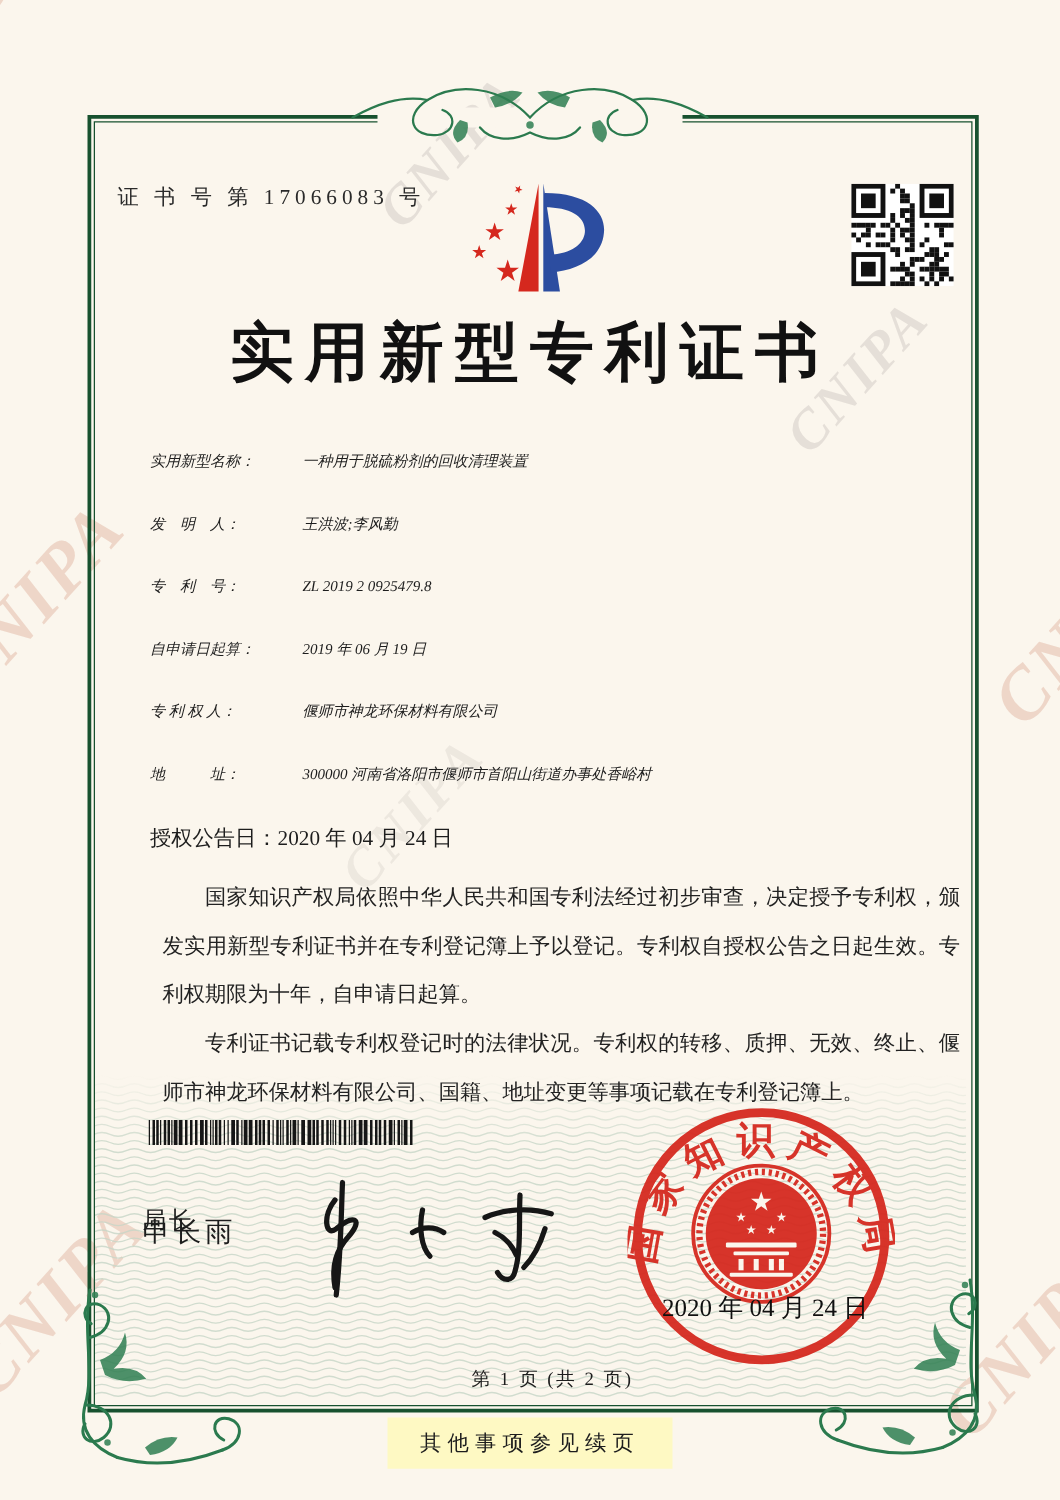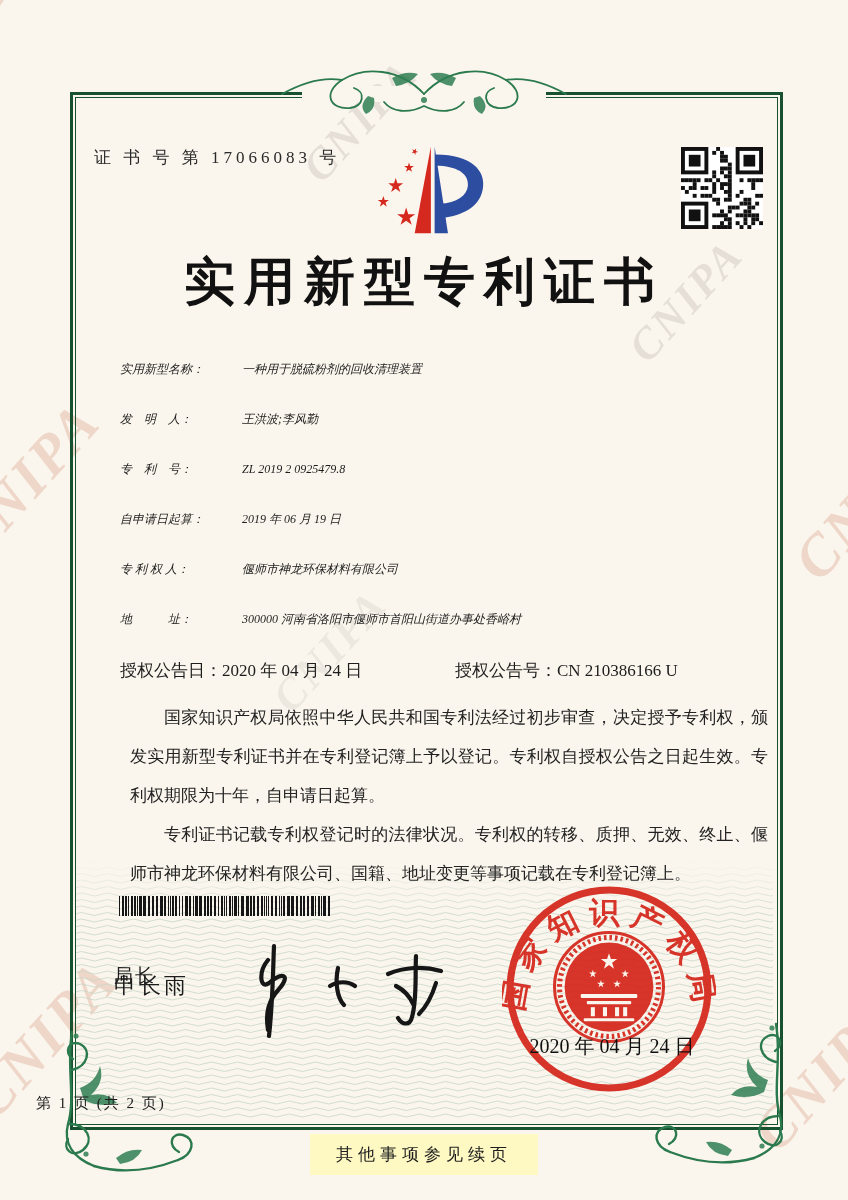--- a/index.html
+++ b/index.html
@@ -42,21 +42,21 @@
          line-height:39px;text-align:justify;color:#222;margin-left:24px;}
   .paras p{margin:0;text-indent:2em;}
   .barcode{position:absolute;left:119px;top:896px;height:20px;display:flex;align-items:stretch;}
   .barcode span{display:block;height:100%;}
   .director-title{position:absolute;left:114px;top:963px;font-size:19px;letter-spacing:2px;}
   .director-name{position:absolute;left:114px;top:971px;font-size:22px;letter-spacing:3px;}
   .signature{position:absolute;left:238px;top:938px;z-index:4;}
   .seal{position:absolute;left:502px;top:882px;z-index:4;opacity:.94;}
   .seal-date{position:absolute;left:506px;top:1033px;width:212px;text-align:center;
              font-size:20px;color:#101010;z-index:5;white-space:pre;}
-  .page-no{position:absolute;left:0;right:0;top:1094px;text-align:left;
+  .page-no{position:absolute;left:0;right:0;top:1094px;text-align:center;
            font-size:15px;letter-spacing:2px;white-space:pre;padding-left:36px;}
   .footer-note-wrap{position:absolute;left:0;right:0;top:1134px;text-align:center;z-index:3;}
   .footer-note{display:inline-block;background:#fef9c3;padding:9px 26px;
                font-size:17px;letter-spacing:5px;color:#1d1d1d;}
 </style>
 </head>
 <body>
 
 <div class="page">
 
@@ -332,21 +332,20 @@
           <span class="flabel">专 利 权 人：</span>
           <span class="fvalue">偃师市神龙环保材料有限公司</span>
         </div>
       <div class="frow">
           <span class="flabel">地　　　址：</span>
           <span class="fvalue">300000 河南省洛阳市偃师市首阳山街道办事处香峪村</span>
         </div>
     </div>
 
     <div class="grant"><span>授权公告日：</span><span>2020 年 04 月 24 日</span></div>
-    <div class="grant2"><span>授权公告号：</span><span>CN 210386166 U</span></div>
 
     <div class="paras">
       <p>国家知识产权局依照中华人民共和国专利法经过初步审查，决定授予专利权，颁发实用新型专利证书并在专利登记簿上予以登记。专利权自授权公告之日起生效。专利权期限为十年，自申请日起算。</p>
       <p>专利证书记载专利权登记时的法律状况。专利权的转移、质押、无效、终止、偃师市神龙环保材料有限公司、国籍、地址变更等事项记载在专利登记簿上。</p>
     </div>
 
     <div class="barcode" id="barcode">
         <span style="width:1px;background:#161616;"></span>
         <span style="width:2px;"></span>
         <span style="width:2px;background:#161616;"></span>

